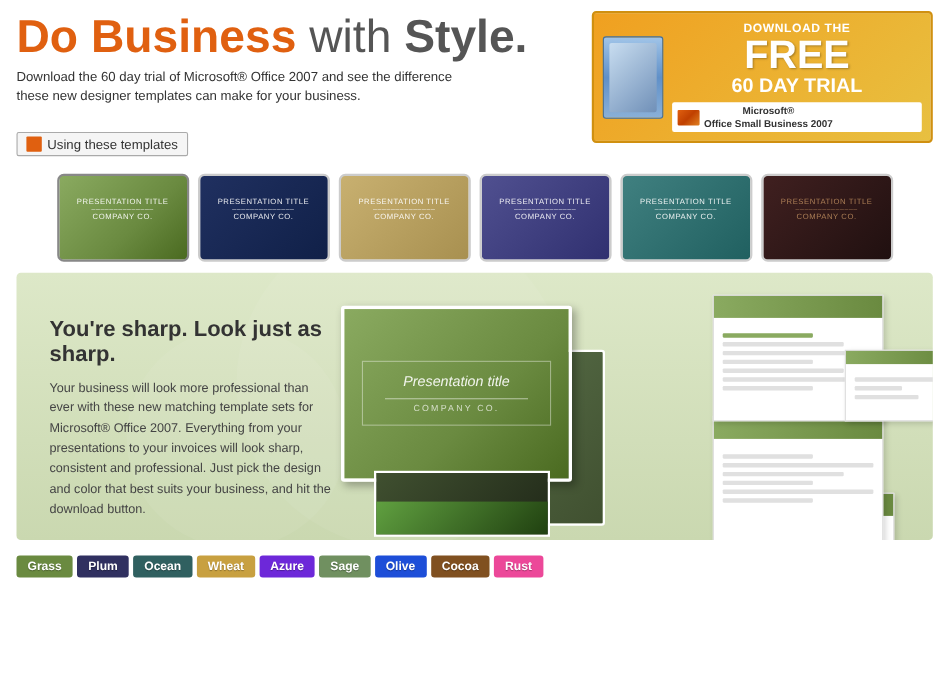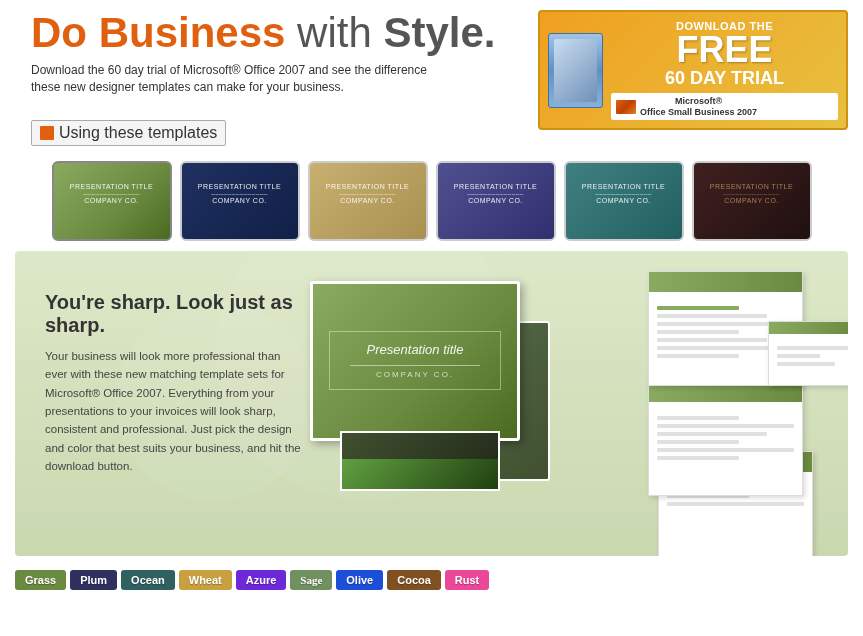--- a/index.html
+++ b/index.html
@@ -9,21 +9,21 @@
       font-family: Arial, sans-serif;
       background: #fff;
       overflow: hidden;
     }
 
     
     .header {
       display: flex;
       justify-content: space-between;
       align-items: flex-start;
-      padding: 10px 15px 5px 31px;
+      padding: 10px 15px 5px 15px;
       background: #fff;
     }
     .header-left { flex: 1; }
     .title-line {
       font-size: 42px;
       font-weight: bold;
       line-height: 1.1;
       margin-bottom: 6px;
     }
     .title-do { color: #e06010; }
@@ -37,21 +37,21 @@
       line-height: 1.4;
       margin-bottom: 24px;
     }
     .using-btn {
       display: inline-flex;
       align-items: center;
       gap: 5px;
       border: 1px solid #aaa;
       background: #f5f5f5;
       padding: 3px 8px;
-      font-size: 16px;
+      font-size: 12px;
       color: #333;
       cursor: pointer;
       border-radius: 2px;
     }
     .using-btn-icon {
       width: 14px;
       height: 14px;
       background: #e06010;
       display: inline-block;
       border-radius: 1px;
@@ -145,21 +145,21 @@
       text-transform: uppercase;
       letter-spacing: 0.5px;
       text-align: center;
     }
 
     
     .main-display {
       background: linear-gradient(180deg, #dde8c8 0%, #cad8b0 100%);
       margin: 0 15px;
       border-radius: 4px;
-      height: 305px;
+      height: 243px;
       position: relative;
       overflow: hidden;
       display: flex;
       align-items: center;
     }
     .main-display-inner {
       position: relative;
       width: 100%;
       height: 100%;
     }
@@ -342,21 +342,21 @@
       font-weight: bold;
       color: #fff;
       cursor: pointer;
       text-shadow: 0 1px 1px rgba(0,0,0,0.3);
     }
     .btn-grass { background: #6a8a40; }
     .btn-plum { background: #303060; }
     .btn-ocean { background: #306060; }
     .btn-wheat { background: #c8a040; color: #fff; }
     .btn-azure { background: #6d28d9; text-align: center; }
-    .btn-sage { background: #709060; font-family: Liberation Serif, serif; }
+    .btn-sage { background: #709060; }
     .btn-olive { background: #1d4ed8; }
     .btn-cocoa { background: #805020; }
     .btn-rust { background: #ec4899; }
 
     .download-btn {
       display: flex;
       align-items: center;
       gap: 6px;
       background: linear-gradient(180deg, #e8e0d0 0%, #d0c8b0 100%);
       border: 1px solid #b0a080;

